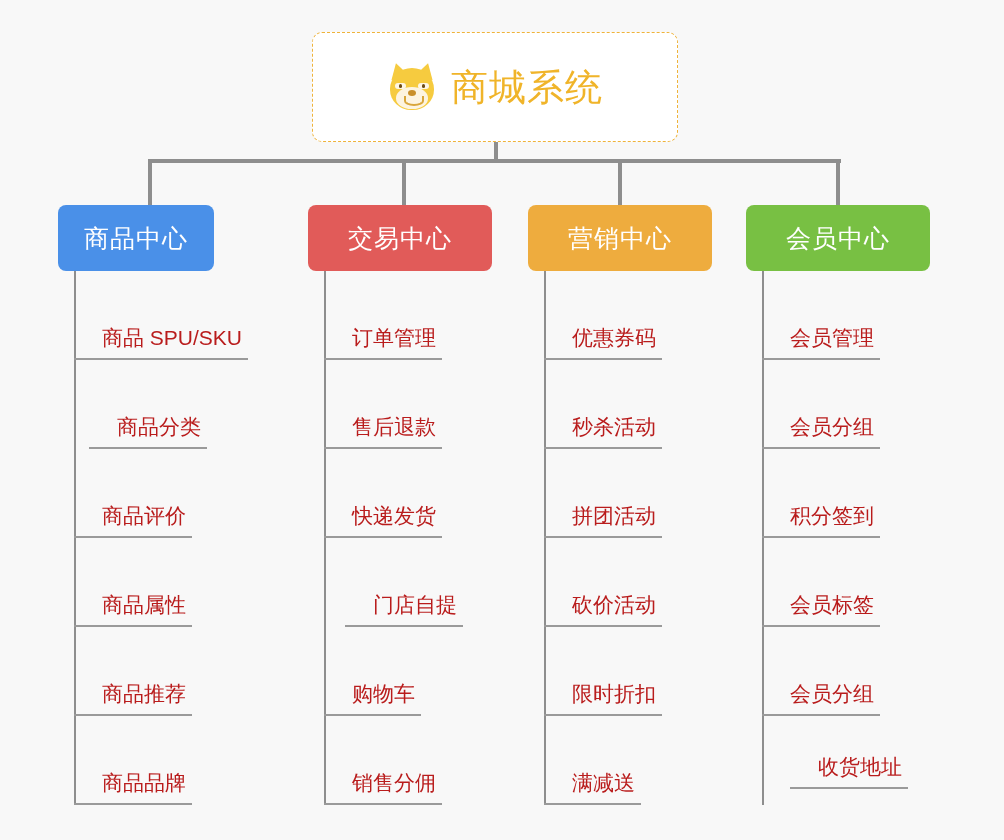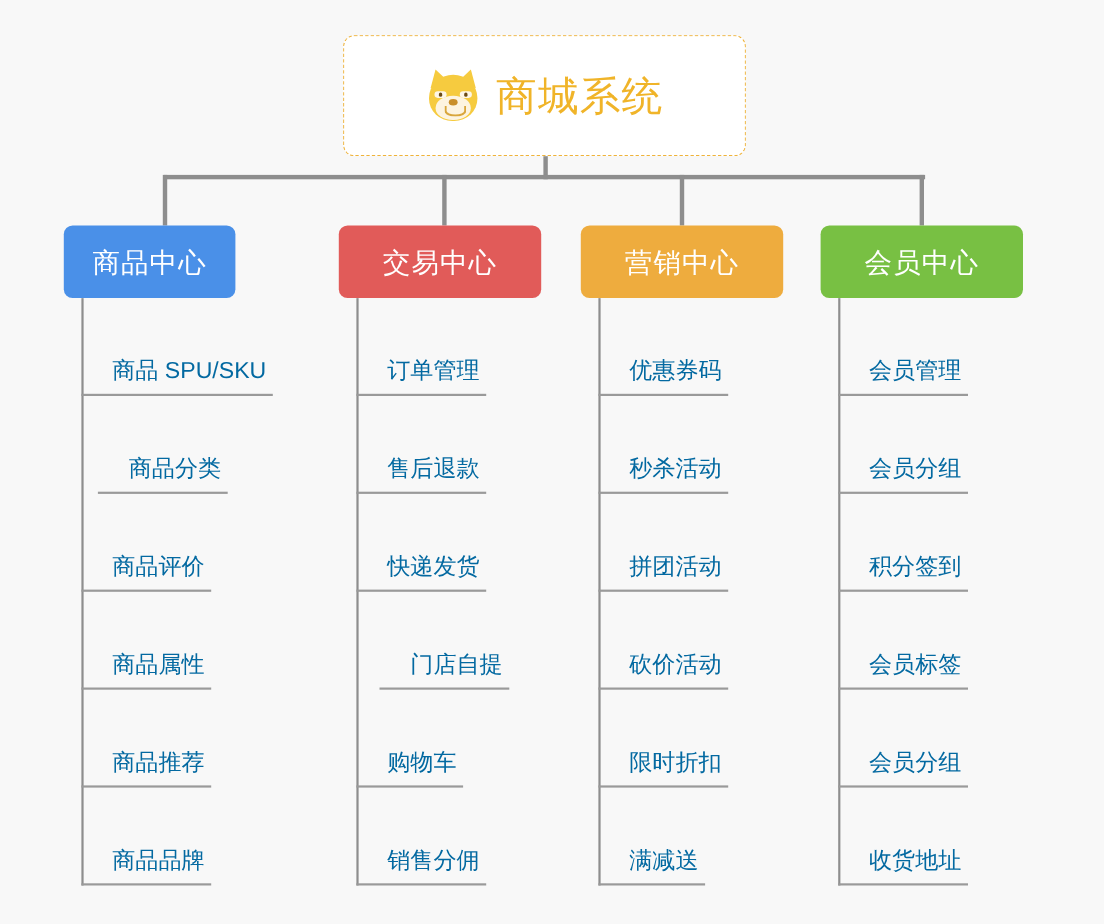--- a/index.html
+++ b/index.html
@@ -170,21 +170,21 @@
   .leaf-item {
     position: absolute;
     left: 0;
     height: 89px;
     box-sizing: border-box;
     display: flex;
     align-items: flex-end;
   }
   .leaf-label {
     font-size: 21px;
-    color: #0369a1;
+    color: #b91c1c;
     line-height: 1;
     padding: 0 6px 10px 28px;
     border-bottom: 2px solid #9a9a9a;
     white-space: nowrap;
   }
 </style>
 </head>
 <body style="background: rgb(248, 248, 248);">
 
 <div id="diagram">
@@ -300,19 +300,19 @@
         </div>
         <div class="leaf-item" style="top: 178px;">
           <div class="leaf-label">积分签到</div>
         </div>
         <div class="leaf-item" style="top: 267px;">
           <div class="leaf-label">会员标签</div>
         </div>
         <div class="leaf-item" style="top: 356px;">
           <div class="leaf-label">会员分组</div>
         </div>
-        <div class="leaf-item" style="top: 445px;">
+        <div class="leaf-item" style="top: 429px; margin-left: 28px;">
           <div class="leaf-label">收货地址</div>
         </div>
       </div>
     </div>
 
 </div>
 
 </body></html>

